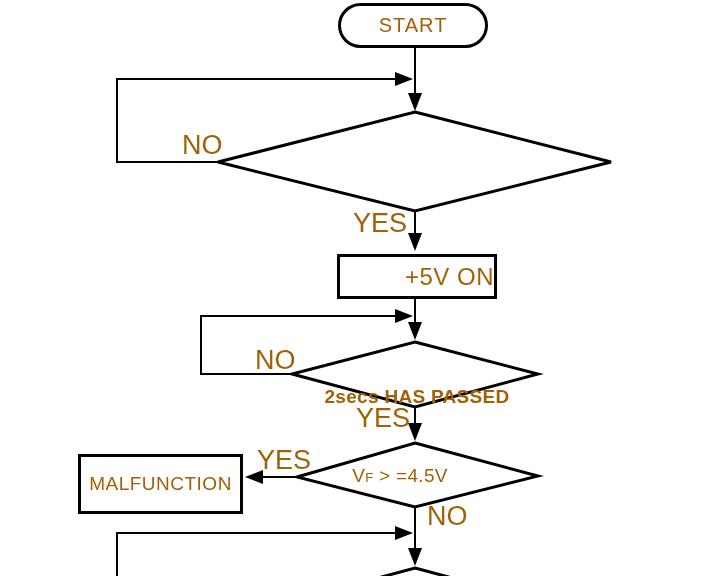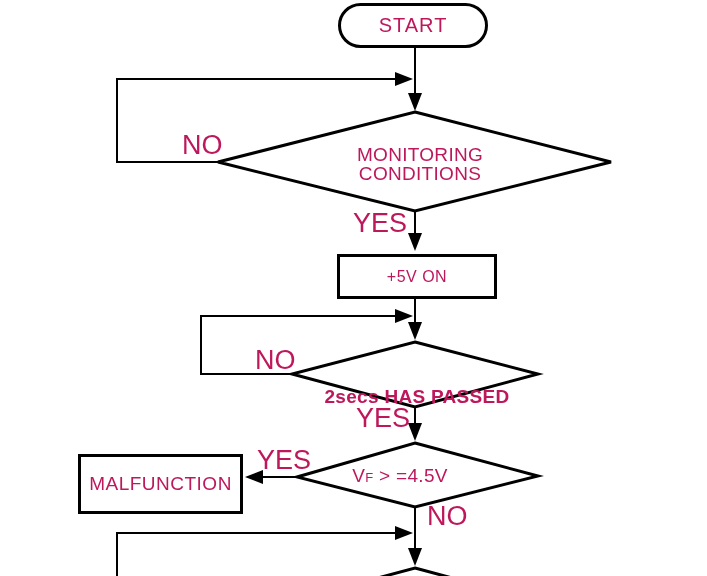--- a/index.html
+++ b/index.html
@@ -7,21 +7,21 @@
     padding: 0;
     background: #ffffff;
     font-family: "Liberation Sans", sans-serif;
   }
   .canvas {
     position: relative;
     width: 707px;
     height: 576px;
     background: #ffffff;
     overflow: hidden;
-    color: #be185d;
+    color: #a16207;
   }
   .canvas svg {
     position: absolute;
     left: 0;
     top: 0;
   }
   .connector {
     stroke: #000000;
     stroke-width: 2;
     fill: none;
@@ -48,22 +48,23 @@
   .stadium {
     left: 338px; top: 3px;
     width: 150px; height: 45px;
     border-radius: 23px;
     font-size: 20px;
     letter-spacing: 1px;
   }
   .process-5v {
     left: 337px; top: 254px;
     width: 160px; height: 45px;
-    font-size: 16px;
+    font-size: 24px;
     letter-spacing: 0.5px;
+    justify-content: flex-end;
   }
   .process-malfunction {
     left: 78px; top: 454px;
     width: 165px; height: 60px;
     font-size: 19px;
     letter-spacing: 0.5px;
   }
   .diamond-text {
     position: absolute;
     transform: translate(-50%, -50%);
@@ -136,24 +137,20 @@
   </div>
 
   <div class="node process-5v">
     <span>+5V ON</span>
   </div>
 
   <div class="node process-malfunction">
     <span>MALFUNCTION</span>
   </div>
 
-  <div class="diamond-text dt-monitoring">
-    <div>MONITORING</div>
-    <div>CONDITIONS</div>
-  </div>
 
   <div class="diamond-text dt-timer">
     <span>2secs HAS PASSED</span>
   </div>
 
   <div class="diamond-text dt-vf">
     <span class="vf-base">V</span><span class="vf-sub">F</span><span class="vf-rest"> &gt; =4.5V</span>
   </div>
 
   <div class="branch-label lbl-no1">NO</div>

